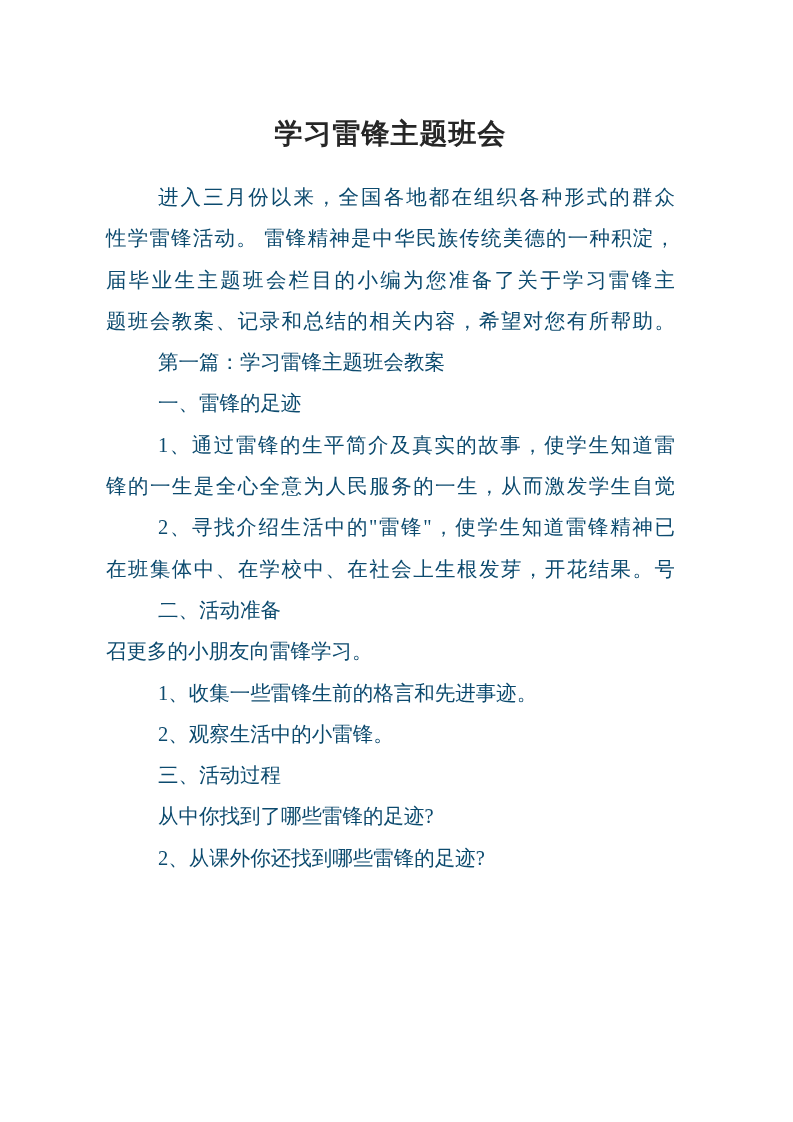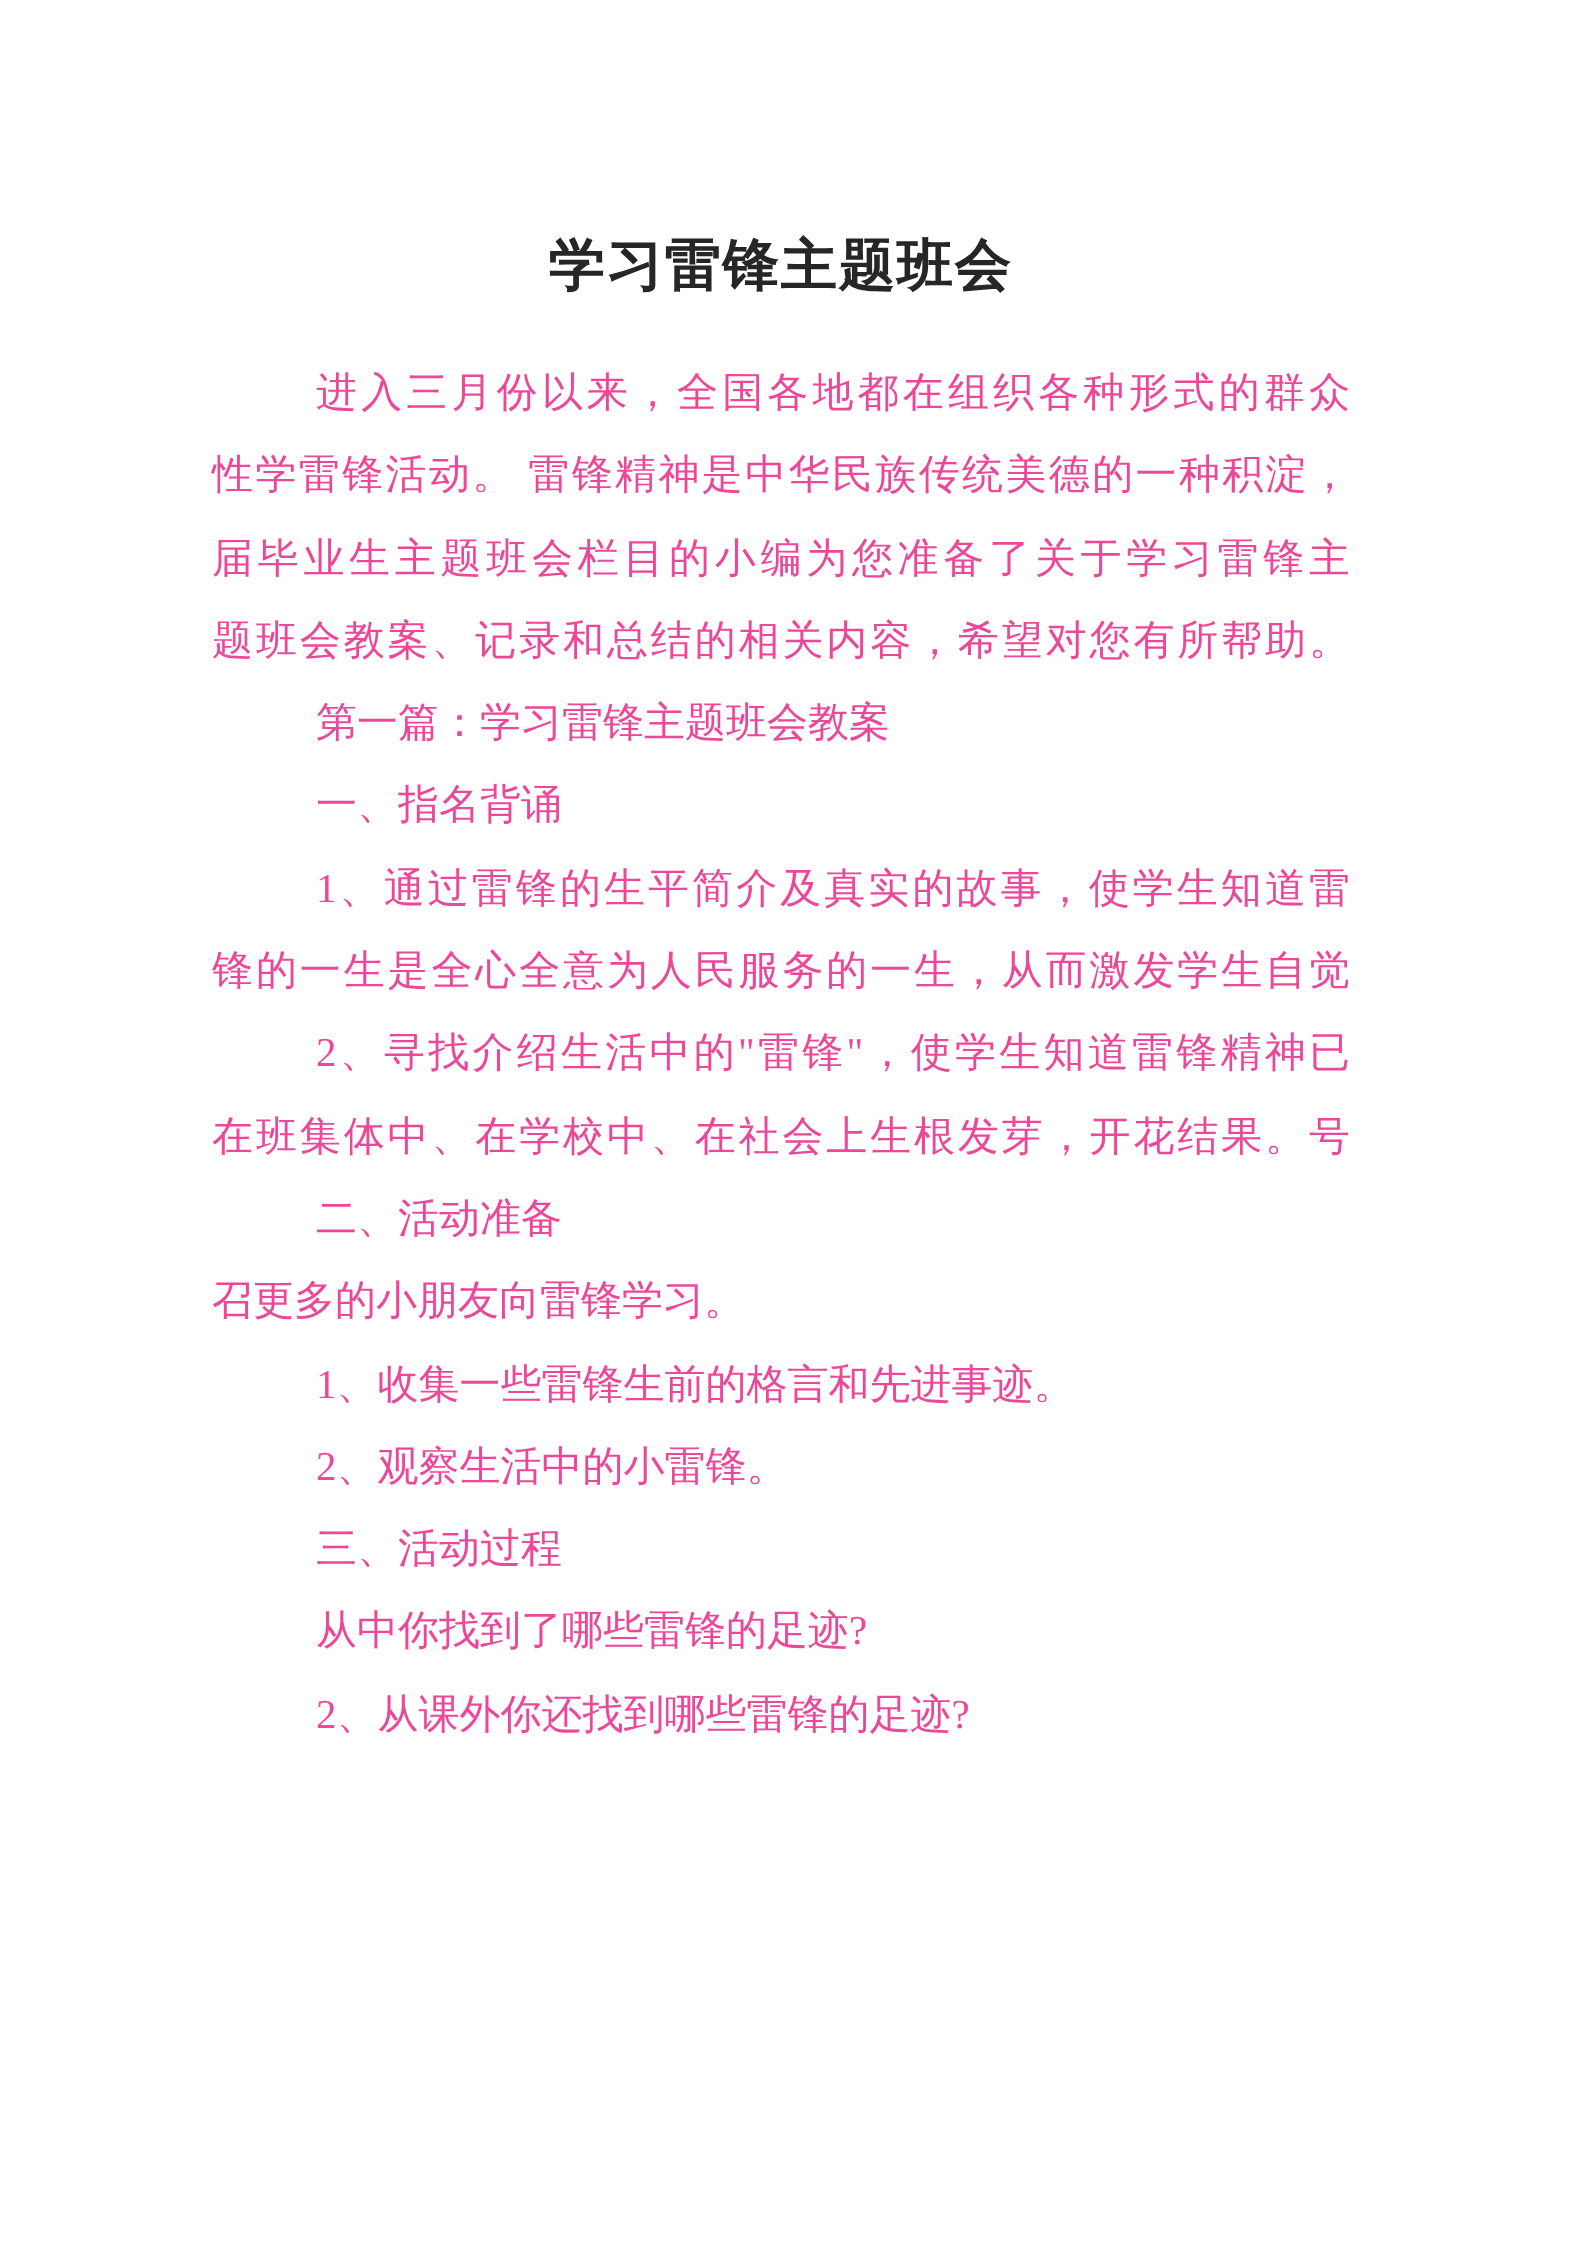--- a/index.html
+++ b/index.html
@@ -32,21 +32,21 @@
     color: #262626;
     white-space: nowrap;
   }
   .doc-body {
     margin-top: 19px;
   }
   .line {
     font-size: 20.5px;
     line-height: 41.3px;
     letter-spacing: 0;
-    color: #ec4899;
+    color: #0c4a6e;
     text-align: justify;
     text-align-last: left;
     text-justify: inter-character;
   }
   .line.fill {
     text-align-last: justify;
   }
   .line.indent {
     text-indent: 52px;
   }
@@ -57,21 +57,21 @@
 <div class="page">
   <div class="content">
     <h1 class="doc-title">学习雷锋主题班会</h1>
     <div class="doc-body">
 
     <div class="line indent fill">进入三月份以来，全国各地都在组织各种形式的群众</div>
         <div class="line fill">性学雷锋活动。 雷锋精神是中华民族传统美德的一种积淀，</div>
         <div class="line fill">届毕业生主题班会栏目的小编为您准备了关于学习雷锋主</div>
         <div class="line fill">题班会教案、记录和总结的相关内容，希望对您有所帮助。</div>
         <div class="line indent">第一篇：学习雷锋主题班会教案</div>
-        <div class="line indent">一、指名背诵</div>
+        <div class="line indent">一、雷锋的足迹</div>
         <div class="line indent fill">1、通过雷锋的生平简介及真实的故事，使学生知道雷</div>
         <div class="line fill">锋的一生是全心全意为人民服务的一生，从而激发学生自觉</div>
         <div class="line indent fill">2、寻找介绍生活中的"雷锋"，使学生知道雷锋精神已</div>
         <div class="line fill">在班集体中、在学校中、在社会上生根发芽，开花结果。号</div>
         <div class="line indent">二、活动准备</div>
         <div class="line">召更多的小朋友向雷锋学习。</div>
         <div class="line indent">1、收集一些雷锋生前的格言和先进事迹。</div>
         <div class="line indent">2、观察生活中的小雷锋。</div>
         <div class="line indent">三、活动过程</div>
         <div class="line indent">从中你找到了哪些雷锋的足迹?</div>

